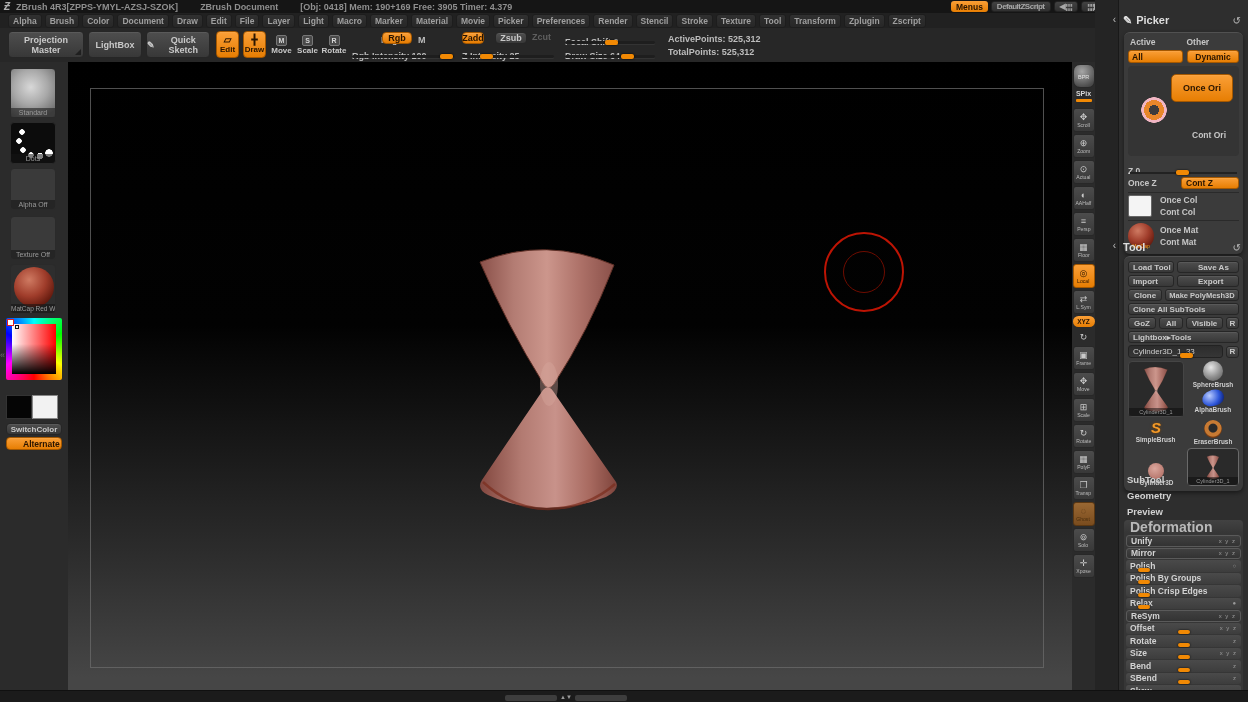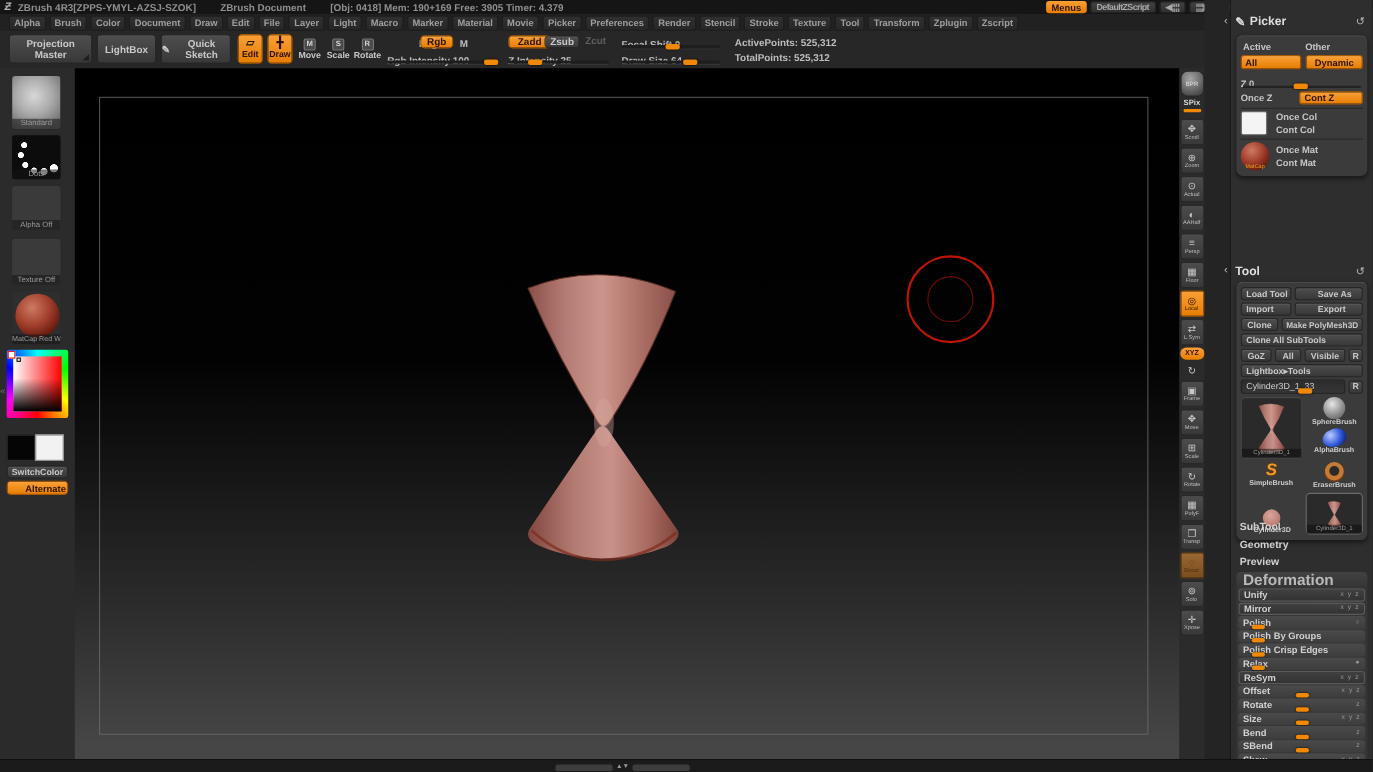--- a/index.html
+++ b/index.html
@@ -243,21 +243,21 @@
       <span class="keybox">R</span>
       <span>Rotate</span>
     </div>
     <span class="shlabel" style="left:352px;top:7px;margin-left:29px;">Mrgb</span>
     <div class="btn orange" style="left:382px;top:4px;width:30px;height:12px;">Rgb</div>
     <span class="shlabel" style="left:418px;top:7px;">M</span>
     <div class="shslider" style="left:352px;top:17px;width:102px;">
       <span class="txt">Rgb Intensity 100</span>
       <div class="track"></div><i class="handle" style="left:88px;"></i>
     </div>
-    <div class="btn orange" style="left:462px;top:4px;width:39px;height:12px;">Zadd</div>
+    <div class="btn orange" style="left:462px;top:4px;width:22px;height:12px;">Zadd</div>
     <div class="btn" style="left:495px;top:4px;width:32px;height:12px;">Zsub</div>
     <span class="shlabel dim" style="left:532px;top:4px;">Zcut</span>
     <div class="shslider" style="left:462px;top:17px;width:92px;">
       <span class="txt">Z Intensity 25</span>
       <div class="track"></div><i class="handle" style="left:18px;"></i>
     </div>
     <div class="shslider" style="left:565px;top:3px;width:90px;">
       <span class="txt">Focal Shift 0</span>
       <div class="track"></div><i class="handle" style="left:40px;"></i>
     </div>
@@ -403,20 +403,25 @@
       <span class="reset">↺</span>
     </div>
     <div class="pbox" style="top:32px;">
       <div class="prow">
         <span class="plabel" style="flex:1;padding-left:2px;">Active</span>
         <span class="plabel" style="flex:1;">Other</span>
       </div>
       <div class="prow">
         <div class="btn orange pbtn" style="flex:1;justify-content:flex-start;padding-left:3px;">All</div>
         <div class="btn orange pbtn" style="flex:1;">Dynamic</div>
+      </div>
+      <div class="subbox">
+        <div class="ring"></div>
+        <div class="btn orange onceori">Once Ori</div>
+        <span class="plabel contori">Cont Ori</span>
       </div>
       <div class="zrow">
         <span class="plabel">Z 0</span>
         <div class="track"></div><i class="handle" style="left:48px;bottom:0;"></i>
       </div>
       <div class="prow" style="margin-top:2px;">
         <span class="plabel" style="flex:1;">Once Z</span>
         <div class="btn orange pbtn" style="width:58px;height:12px;justify-content:flex-start;padding-left:4px;">Cont Z</div>
       </div>
       <div class="hrline"></div>

